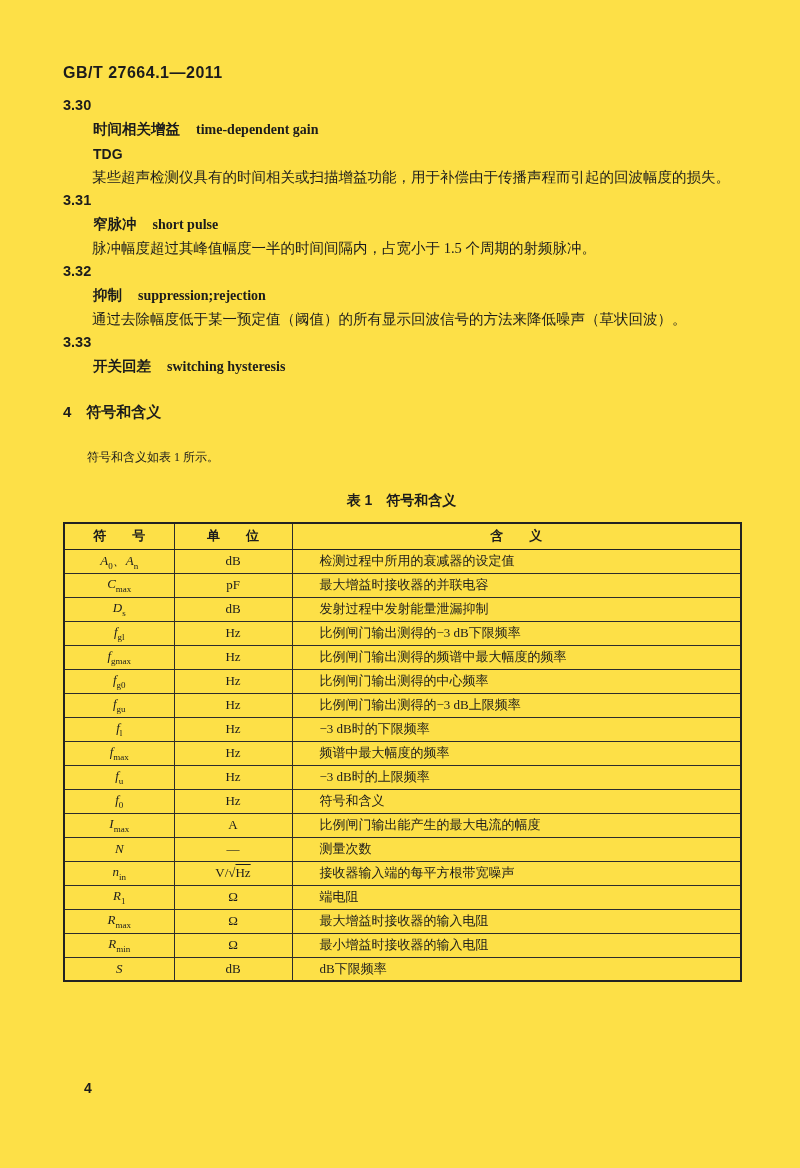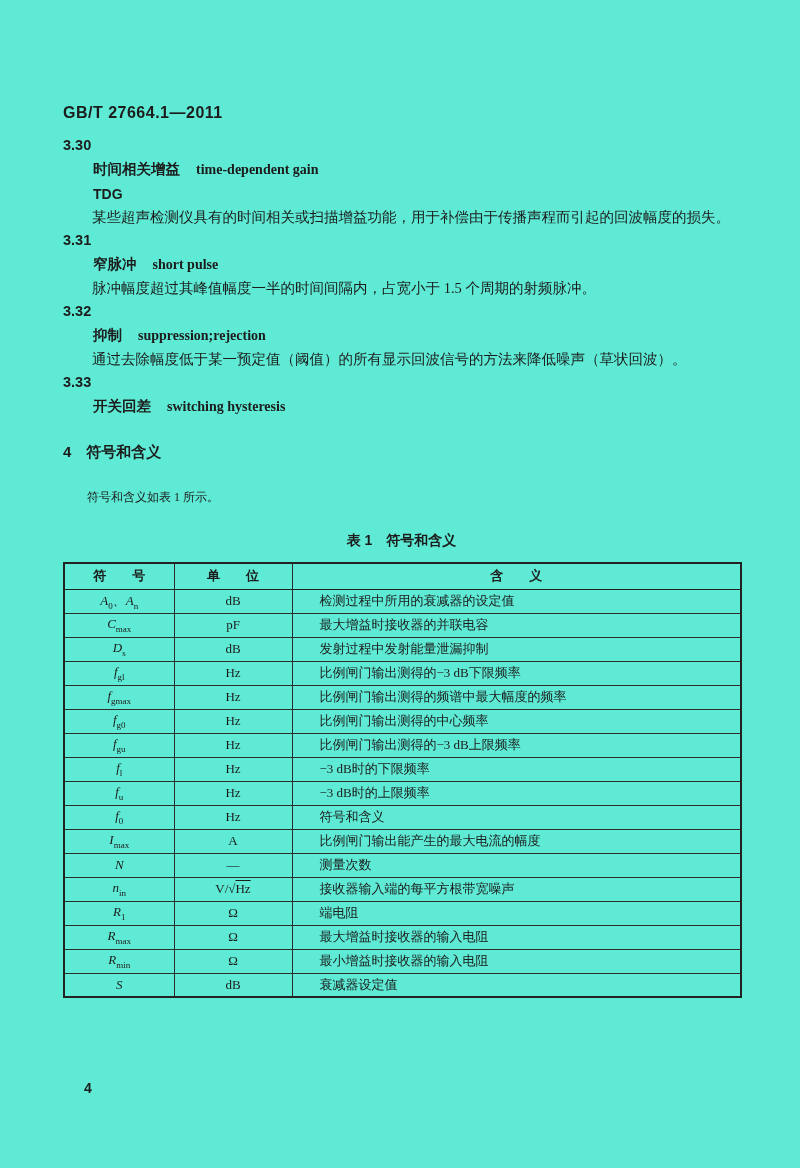--- a/index.html
+++ b/index.html
@@ -6,22 +6,22 @@
   html, body { width: 800px; height: 1168px; }
   body {
     background: #ffffff;
     color: #1c1c1c;
     font-family: "Liberation Serif", "DejaVu Serif", serif;
     overflow: hidden;
   }
   .page {
     position: relative;
     width: 800px; height: 1168px;
-    background: #5eead4;
-    padding: 104px 60px 0 63px;
+    background: #fde047;
+    padding: 64px 60px 0 63px;
   }
   .doc-header {
     font-family: "Liberation Sans", sans-serif;
     font-weight: 700;
     font-size: 16px;
     letter-spacing: 0.5px;
   }
   .terms { margin-top: 12px; }
   .sec-number {
     font-family: "Liberation Sans", sans-serif;
@@ -201,20 +201,25 @@
           <td class="c-sym"><span>f</span><sub>gu</sub></td>
           <td class="c-unit">Hz</td>
           <td class="c-meaning">比例闸门输出测得的−3 dB上限频率</td>
         </tr>
         <tr>
           <td class="c-sym"><span>f</span><sub>l</sub></td>
           <td class="c-unit">Hz</td>
           <td class="c-meaning">−3 dB时的下限频率</td>
         </tr>
         <tr>
+          <td class="c-sym"><span>f</span><sub>max</sub></td>
+          <td class="c-unit">Hz</td>
+          <td class="c-meaning">频谱中最大幅度的频率</td>
+        </tr>
+        <tr>
           <td class="c-sym"><span>f</span><sub>u</sub></td>
           <td class="c-unit">Hz</td>
           <td class="c-meaning">−3 dB时的上限频率</td>
         </tr>
         <tr>
           <td class="c-sym"><span>f</span><sub>0</sub></td>
           <td class="c-unit">Hz</td>
           <td class="c-meaning">符号和含义</td>
         </tr>
         <tr>
@@ -243,20 +248,20 @@
           <td class="c-meaning">最大增益时接收器的输入电阻</td>
         </tr>
         <tr>
           <td class="c-sym"><span>R</span><sub>min</sub></td>
           <td class="c-unit">Ω</td>
           <td class="c-meaning">最小增益时接收器的输入电阻</td>
         </tr>
         <tr>
           <td class="c-sym"><span>S</span></td>
           <td class="c-unit">dB</td>
-          <td class="c-meaning">衰减器设定值</td>
+          <td class="c-meaning">dB下限频率</td>
         </tr>
       </tbody>
   </table>
 
   <div class="page-number">4</div>
 
 </div>
 
 </body></html>

